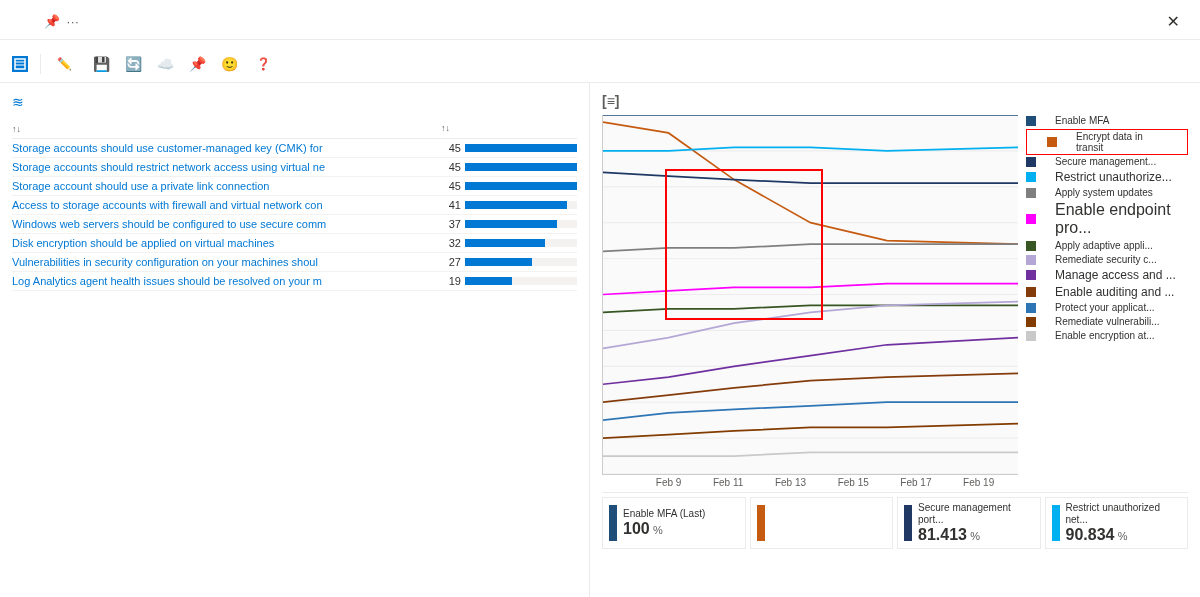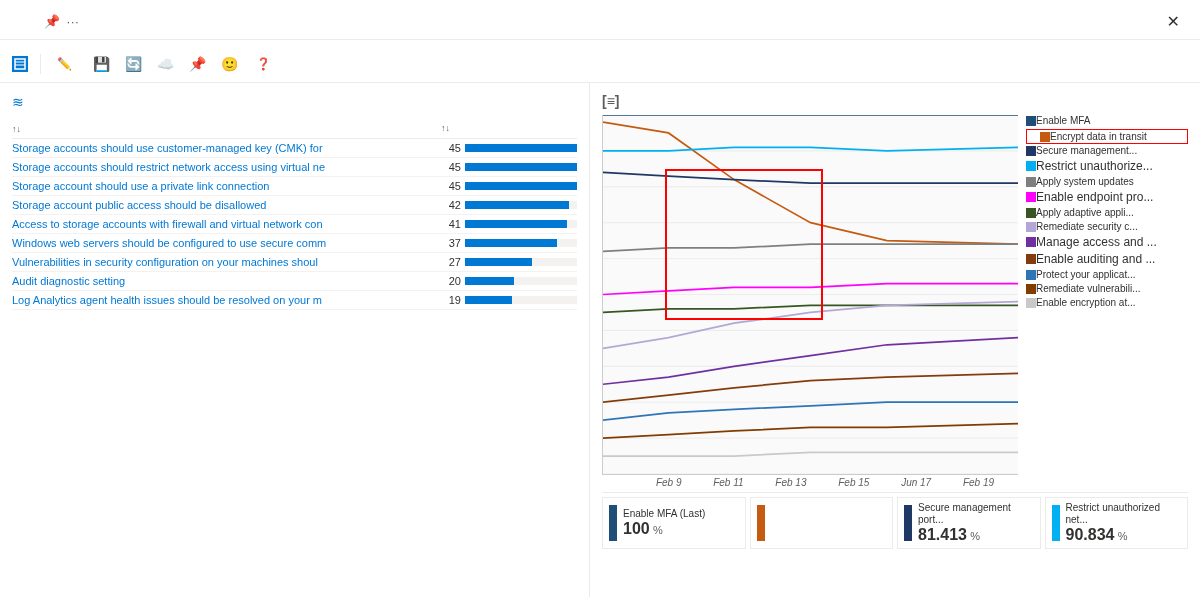--- a/index.html
+++ b/index.html
@@ -216,41 +216,40 @@
     }
     .chart-legend {
       width: 170px;
       padding-left: 8px;
       font-size: 10px;
       overflow-y: auto;
     }
     .legend-item {
       display: flex;
       align-items: center;
-      gap: 0;
+      gap: 19px;
       margin-bottom: 3px;
       cursor: pointer;
     }
     .legend-item.highlighted {
       border: 1px solid red;
-      padding: 1px 13px;
+      padding: 1px 20px;
       margin-bottom: 1px;
     }
     .legend-dot {
       width: 10px;
       height: 10px;
       flex-shrink: 0;
     }
     .x-axis {
       display: flex;
       justify-content: space-around;
       font-size: 10px;
       color: #605e5c;
       padding: 2px 0 0 38px;
-      font-style: italic;
     }
     .x-axis-label { text-align: center; }
     .bottom-metrics {
       display: flex;
       gap: 4px;
       margin-top: 4px;
       padding-top: 4px;
       border-top: 1px solid #edebe9;
     }
     .metric-card {
@@ -425,61 +424,52 @@
             <div class="table-row">
     <div class="row-name">Storage account should use a private link connection</div>
     <div class="row-count-cell">
       <span class="count-num">45</span>
       <div class="bar-container">
         <div class="bar" style="width:100%"></div>
       </div>
     </div>
   </div>
             <div class="table-row">
-    <div class="row-name">Storage account public access should be disallowed</div>
-    <div class="row-count-cell">
-      <span class="count-num">42</span>
-      <div class="bar-container">
-        <div class="bar" style="width:93%"></div>
-      </div>
-    </div>
-  </div>
-            <div class="table-row">
     <div class="row-name">Access to storage accounts with firewall and virtual network con</div>
     <div class="row-count-cell">
       <span class="count-num">41</span>
       <div class="bar-container">
         <div class="bar" style="width:91%"></div>
       </div>
     </div>
   </div>
             <div class="table-row">
     <div class="row-name">Windows web servers should be configured to use secure comm</div>
     <div class="row-count-cell">
       <span class="count-num">37</span>
       <div class="bar-container">
         <div class="bar" style="width:82%"></div>
       </div>
     </div>
   </div>
             <div class="table-row">
+    <div class="row-name">Disk encryption should be applied on virtual machines</div>
+    <div class="row-count-cell">
+      <span class="count-num">32</span>
+      <div class="bar-container">
+        <div class="bar" style="width:71%"></div>
+      </div>
+    </div>
+  </div>
+            <div class="table-row">
     <div class="row-name">Vulnerabilities in security configuration on your machines shoul</div>
     <div class="row-count-cell">
       <span class="count-num">27</span>
       <div class="bar-container">
         <div class="bar" style="width:60%"></div>
-      </div>
-    </div>
-  </div>
-            <div class="table-row">
-    <div class="row-name">Audit diagnostic setting</div>
-    <div class="row-count-cell">
-      <span class="count-num">20</span>
-      <div class="bar-container">
-        <div class="bar" style="width:44%"></div>
       </div>
     </div>
   </div>
             <div class="table-row">
     <div class="row-name">Log Analytics agent health issues should be resolved on your m</div>
     <div class="row-count-cell">
       <span class="count-num">19</span>
       <div class="bar-container">
         <div class="bar" style="width:42%"></div>
       </div>
@@ -546,21 +536,21 @@
             <div class="legend-item">
     <div class="legend-dot" style="background:#00b0f0"></div>
     <span style="font-size:12px">Restrict unauthorize...</span>
   </div>
             <div class="legend-item">
     <div class="legend-dot" style="background:#7f7f7f"></div>
     <span style="font-size:10px">Apply system updates</span>
   </div>
             <div class="legend-item">
     <div class="legend-dot" style="background:#ff00ff"></div>
-    <span style="font-size:12px">Enable endpoint pro...</span>
+    <span style="font-size:16px">Enable endpoint pro...</span>
   </div>
             <div class="legend-item">
     <div class="legend-dot" style="background:#375623"></div>
     <span style="font-size:10px">Apply adaptive appli...</span>
   </div>
             <div class="legend-item">
     <div class="legend-dot" style="background:#b4a7d6"></div>
     <span style="font-size:10px">Remediate security c...</span>
   </div>
             <div class="legend-item">
@@ -584,21 +574,21 @@
     <span style="font-size:10px">Enable encryption at...</span>
   </div>
           </div>
       </div>
 
       <div class="x-axis" id="x-axis" style="padding-left: 38px; padding-right: 178px;">
           <span class="x-axis-label">Feb 9</span>
           <span class="x-axis-label">Feb 11</span>
           <span class="x-axis-label">Feb 13</span>
           <span class="x-axis-label">Feb 15</span>
-          <span class="x-axis-label">Jun 17</span>
+          <span class="x-axis-label">Feb 17</span>
           <span class="x-axis-label">Feb 19</span>
         </div>
 
       <div class="bottom-metrics" id="bottom-metrics">
           <div class="metric-card">
     <div class="metric-color-bar" style="background:#1f4e79"></div>
     <div>
       <div class="metric-label">Enable MFA (Last)</div>
       <div>
         <span class="metric-value">100</span>

